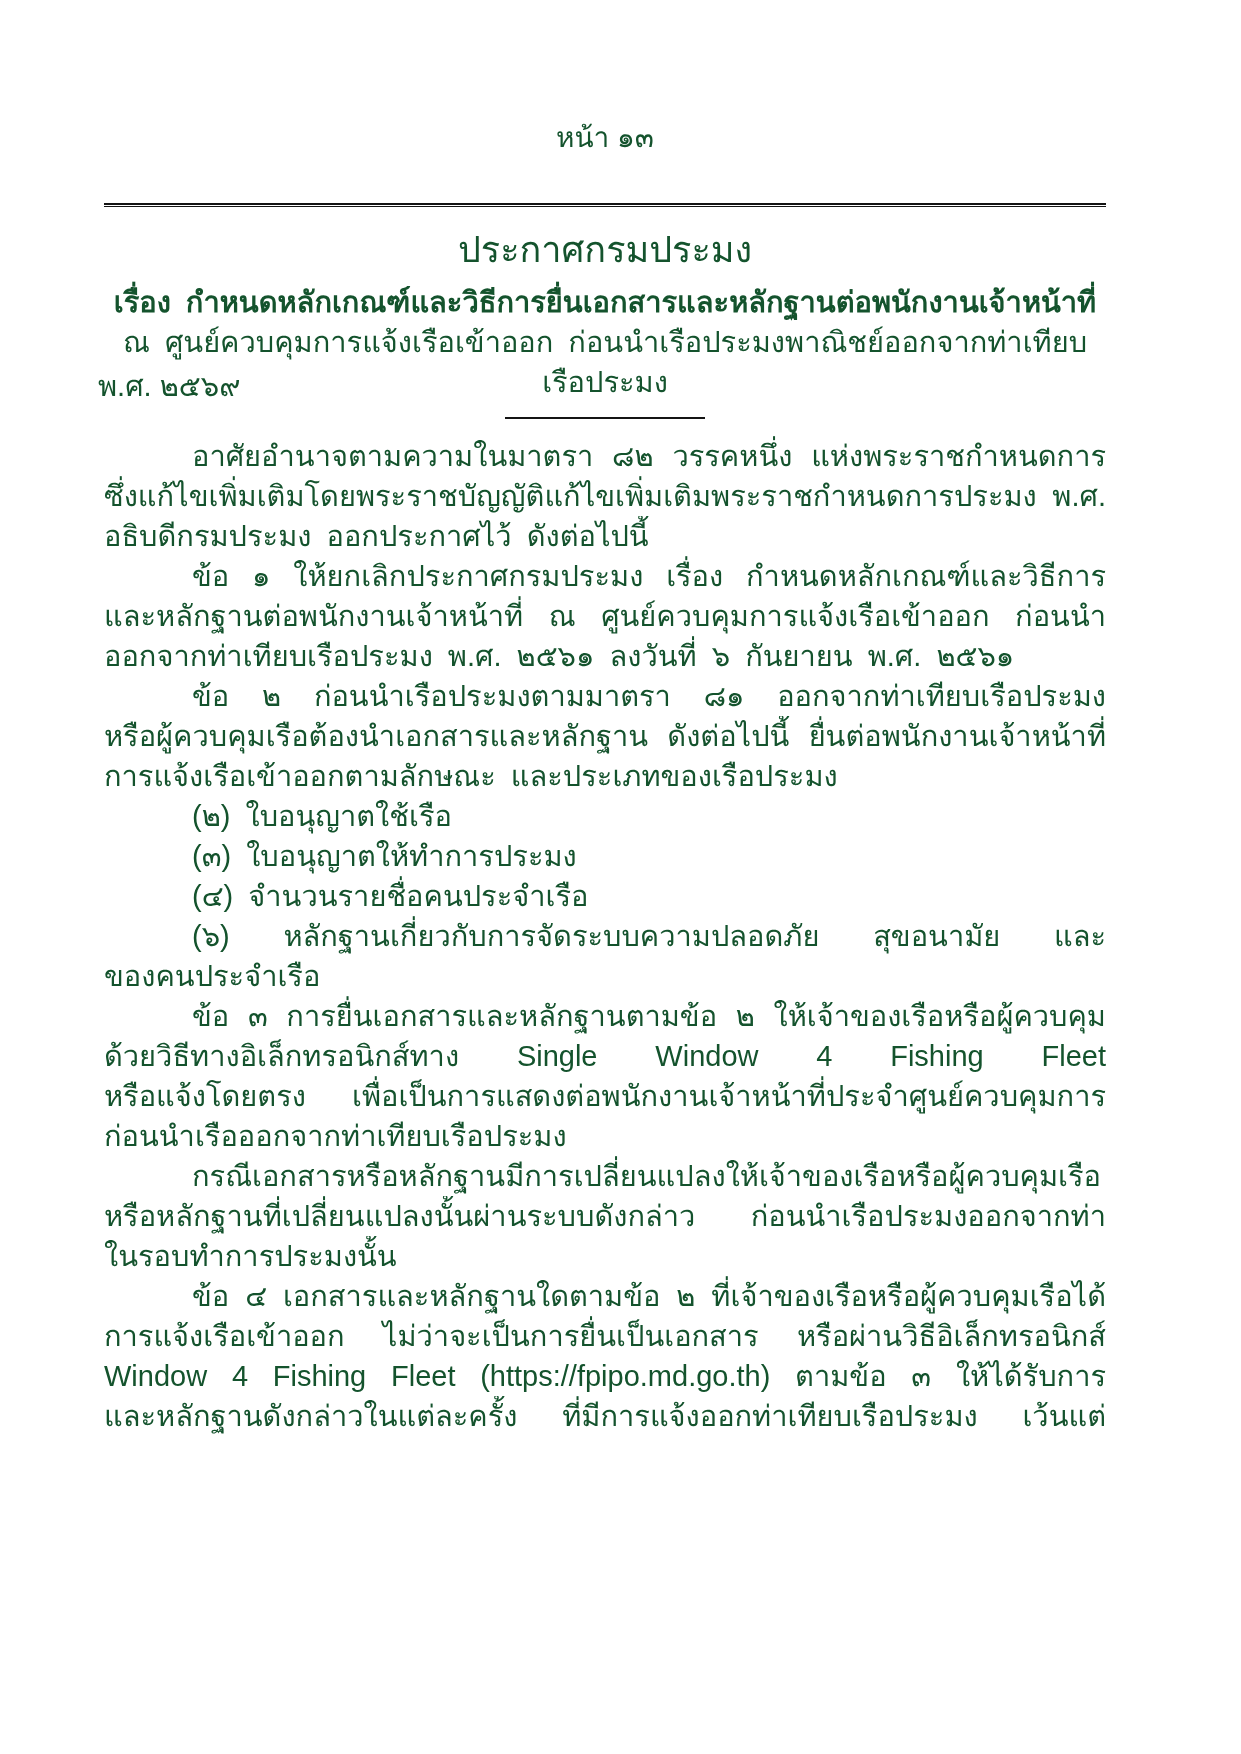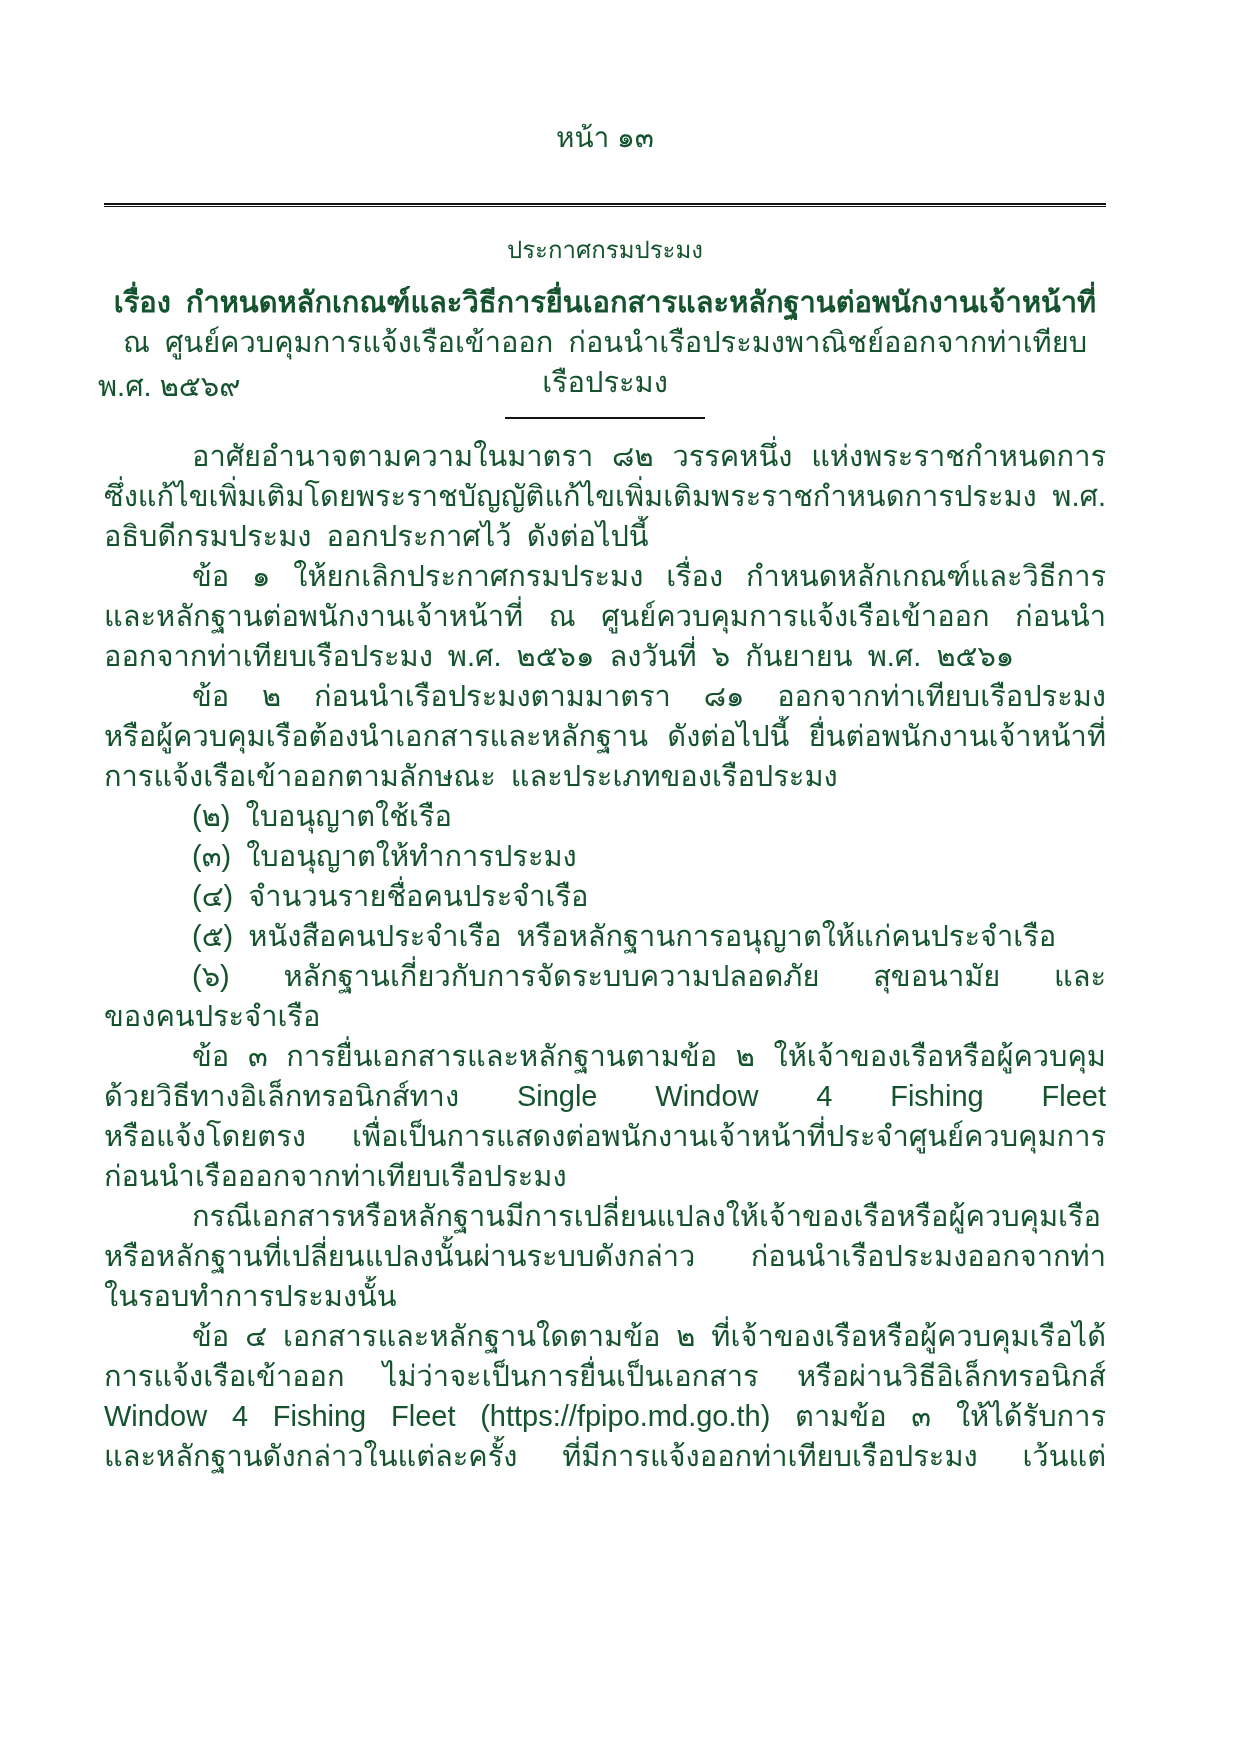--- a/index.html
+++ b/index.html
@@ -27,21 +27,21 @@
   .header-mid   { flex: 1 1 0; text-align: center; }
   .header-right { flex: 1 1 0; text-align: right; }
   .header-rule {
     position: absolute; top: 203px; left: 104px; width: 1002px;
     height: 4px; border-top: 2px solid #141414; border-bottom: 1px solid #141414;
     box-sizing: border-box;
   }
 
   
   .title-1 { position: absolute; top: 228px; left: 104px; width: 1002px;
-             text-align: center; font-size: 24px; line-height: 44px; }
+             text-align: center; font-size: 36px; line-height: 44px; }
   .title-2 { position: absolute; top: 282px; left: 104px; width: 1002px;
              text-align: center; font-size: 29px; line-height: 40px; word-spacing: 7px; font-weight: bold; }
   .title-3 { position: absolute; top: 322px; left: 104px; width: 1002px;
              text-align: center; font-size: 29px; line-height: 40px; word-spacing: 7px; }
   .title-4 { position: absolute; top: 366px; left: 98px; width: 1002px;
              text-align: left; font-size: 29px; line-height: 40px; }
   .title-divider {
     position: absolute; top: 417px; left: 505px; width: 200px;
     border-top: 2px solid #141414;
   }
@@ -77,21 +77,20 @@
       <div class="ln">อธิบดีกรมประมง ออกประกาศไว้ ดังต่อไปนี้</div>
       <div class="ln ind just">ข้อ ๑ ให้ยกเลิกประกาศกรมประมง เรื่อง กำหนดหลักเกณฑ์และวิธีการยื่นเอกสาร</div>
       <div class="ln just">และหลักฐานต่อพนักงานเจ้าหน้าที่ ณ ศูนย์ควบคุมการแจ้งเรือเข้าออก ก่อนนำเรือประมงพาณิชย์</div>
       <div class="ln">ออกจากท่าเทียบเรือประมง พ.ศ. ๒๕๖๑ ลงวันที่ ๖ กันยายน พ.ศ. ๒๕๖๑</div>
       <div class="ln ind just">ข้อ ๒ ก่อนนำเรือประมงตามมาตรา ๘๑ ออกจากท่าเทียบเรือประมง เจ้าของเรือ</div>
       <div class="ln just">หรือผู้ควบคุมเรือต้องนำเอกสารและหลักฐาน ดังต่อไปนี้ ยื่นต่อพนักงานเจ้าหน้าที่ ณ ศูนย์ควบคุม</div>
       <div class="ln">การแจ้งเรือเข้าออกตามลักษณะ และประเภทของเรือประมง</div>
       <div class="ln ind">(๒) ใบอนุญาตใช้เรือ</div>
       <div class="ln ind">(๓) ใบอนุญาตให้ทำการประมง</div>
       <div class="ln ind">(๔) จำนวนรายชื่อคนประจำเรือ</div>
-      <div class="ln ind">(๕) หนังสือคนประจำเรือ หรือหลักฐานการอนุญาตให้แก่คนประจำเรือ</div>
       <div class="ln ind just">(๖) หลักฐานเกี่ยวกับการจัดระบบความปลอดภัย สุขอนามัย และสวัสดิภาพในการทำงาน</div>
       <div class="ln">ของคนประจำเรือ</div>
       <div class="ln ind just">ข้อ ๓ การยื่นเอกสารและหลักฐานตามข้อ ๒ ให้เจ้าของเรือหรือผู้ควบคุมเรือยื่นผ่านระบบ</div>
       <div class="ln just">ด้วยวิธีทางอิเล็กทรอนิกส์ทาง Single Window 4 Fishing Fleet (https://fpipo.md.go.th)</div>
       <div class="ln just">หรือแจ้งโดยตรง เพื่อเป็นการแสดงต่อพนักงานเจ้าหน้าที่ประจำศูนย์ควบคุมการแจ้งเรือเข้าออก</div>
       <div class="ln">ก่อนนำเรือออกจากท่าเทียบเรือประมง</div>
       <div class="ln ind just">กรณีเอกสารหรือหลักฐานมีการเปลี่ยนแปลงให้เจ้าของเรือหรือผู้ควบคุมเรือยื่นเอกสาร</div>
       <div class="ln just">หรือหลักฐานที่เปลี่ยนแปลงนั้นผ่านระบบดังกล่าว ก่อนนำเรือประมงออกจากท่าเทียบเรือประมง</div>
       <div class="ln">ในรอบทำการประมงนั้น</div>
       <div class="ln ind just">ข้อ ๔ เอกสารและหลักฐานใดตามข้อ ๒ ที่เจ้าของเรือหรือผู้ควบคุมเรือได้เคยยื่นไว้ต่อศูนย์ควบคุม</div>

